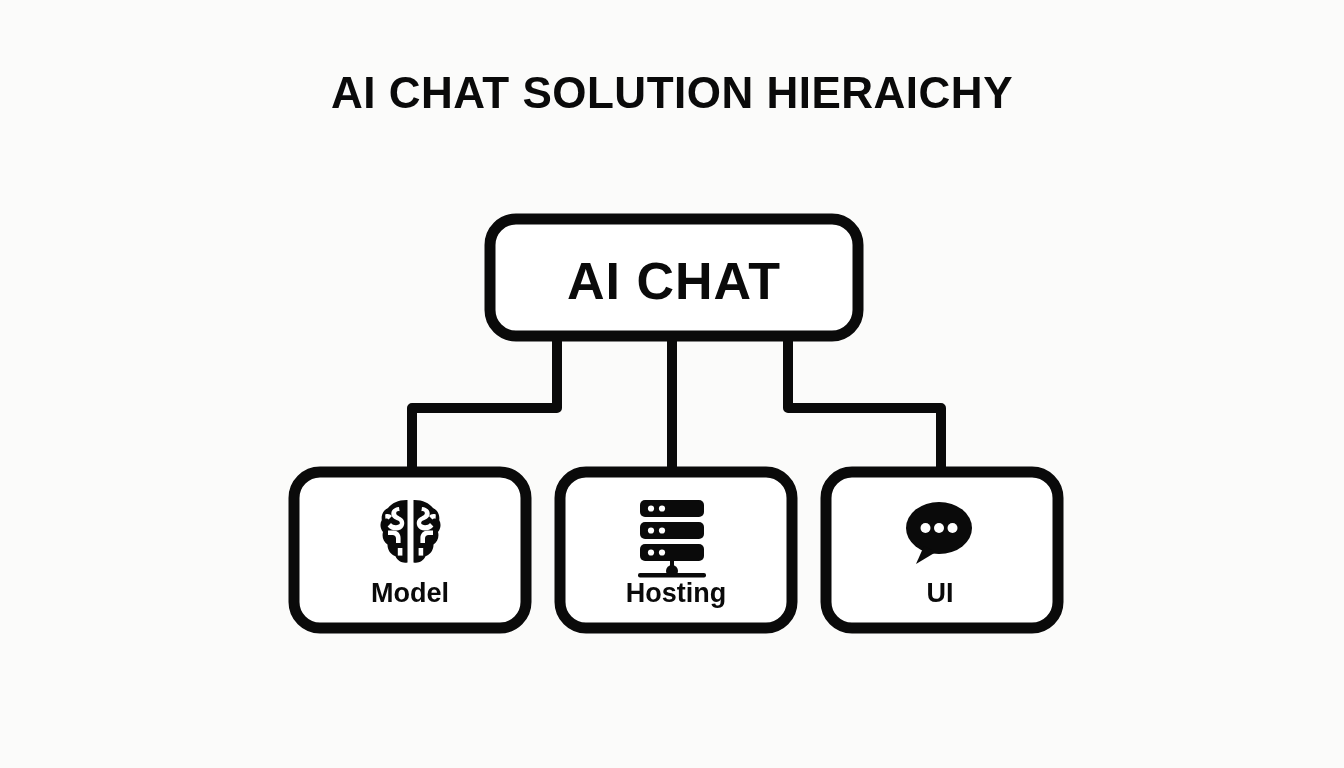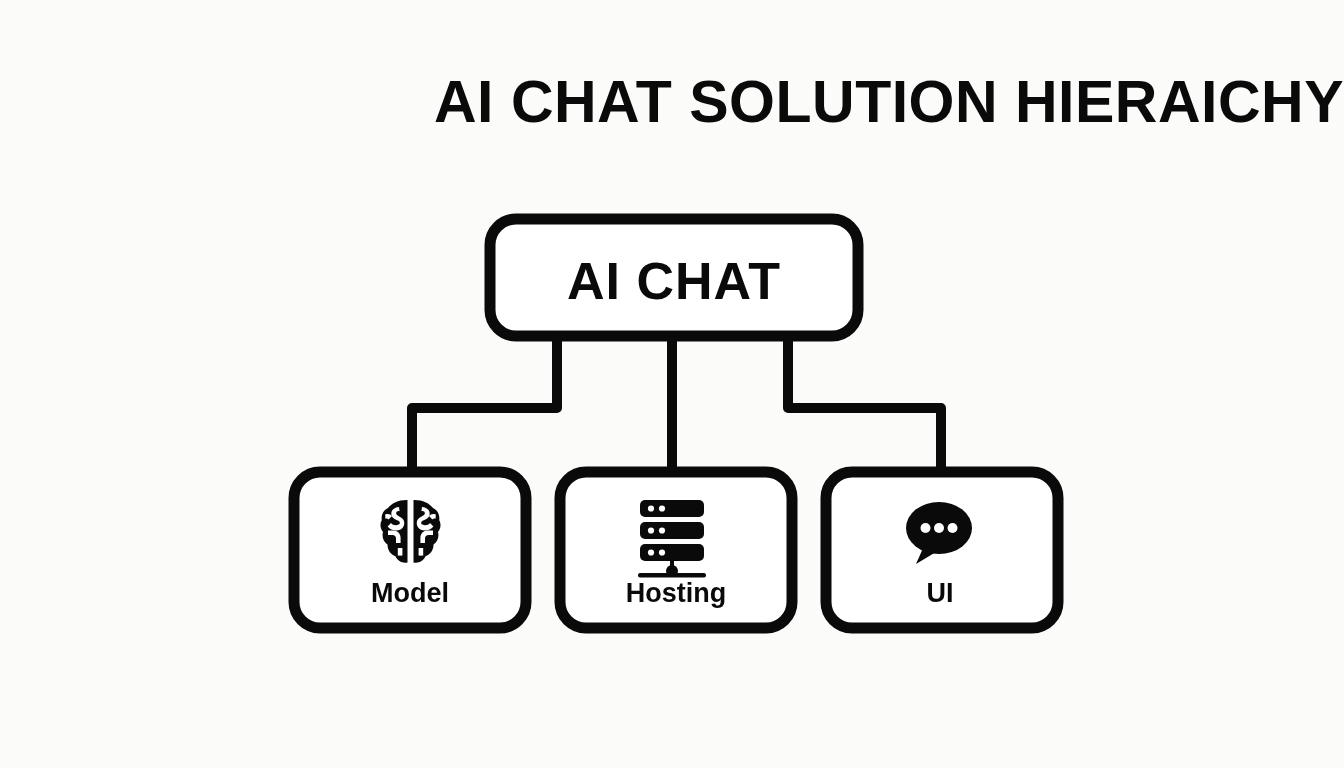--- a/index.html
+++ b/index.html
@@ -17,23 +17,23 @@
     position: relative;
     width: 1344px;
     height: 768px;
     background: #fbfbfa;
   }
   #diagram-title {
     position: absolute;
     top: 68px;
     left: 0;
     width: 1344px;
-    text-align: right;
+    text-align: center;
     font-family: "Liberation Sans", sans-serif;
-    font-size: 59px;
+    font-size: 44px;
     font-weight: bold;
     letter-spacing: 0.5px;
     color: #0a0a0a;
     white-space: nowrap;
   }
   svg.layer {
     position: absolute;
     top: 0;
     left: 0;
     width: 1344px;

